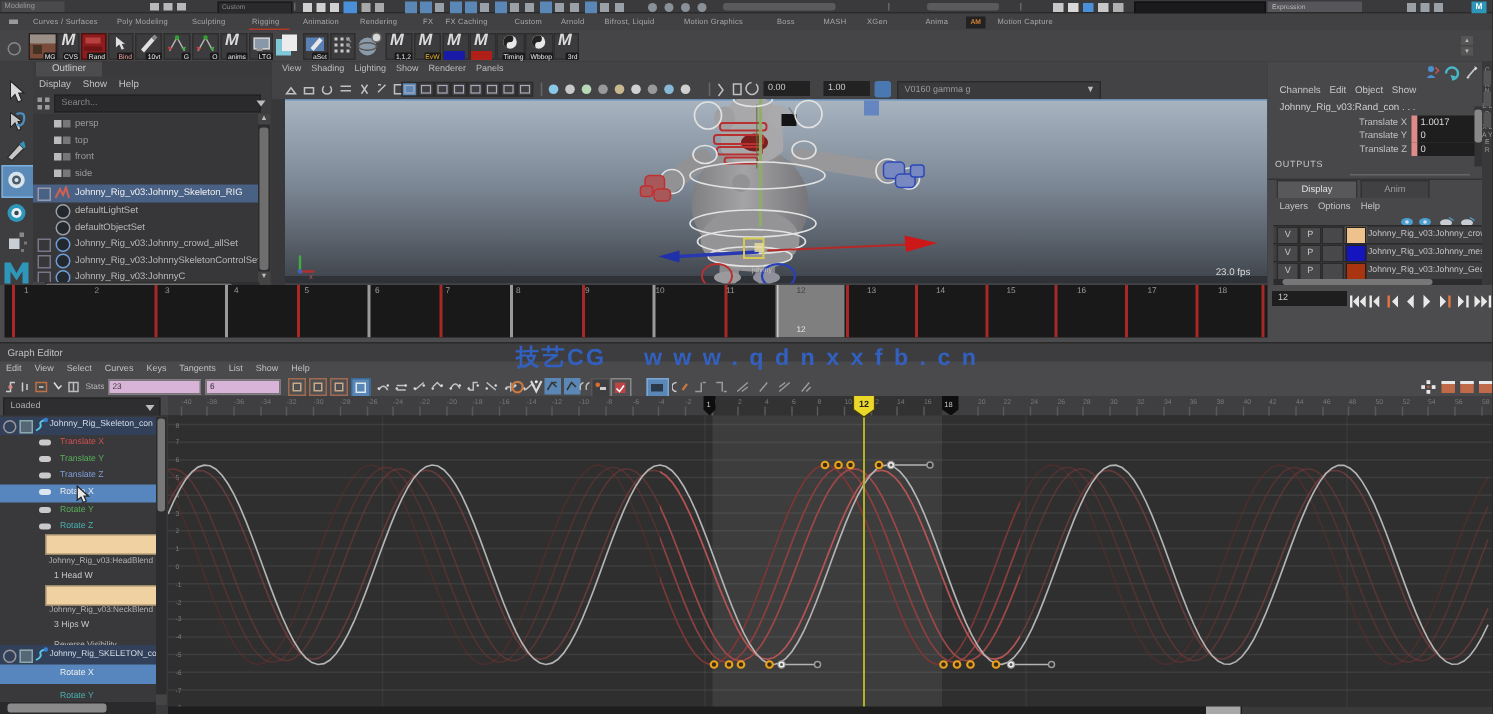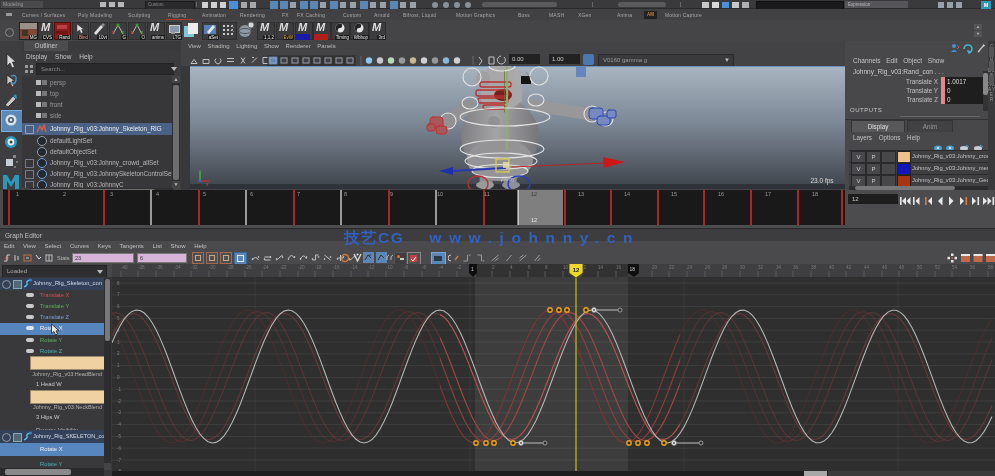--- a/index.html
+++ b/index.html
@@ -975,13 +975,13 @@
       <circle cx="674" cy="443" r="1" fill="#555"></circle>
       <circle cx="620" cy="310" r="2" fill="#2d2d2d" stroke="#9a9a9a" stroke-width="1"></circle>
       <circle cx="545" cy="443" r="2" fill="#2d2d2d" stroke="#9a9a9a" stroke-width="1"></circle>
       <circle cx="701" cy="443" r="2" fill="#2d2d2d" stroke="#9a9a9a" stroke-width="1"></circle>
       <rect x="112" y="471" width="883" height="5" fill="#1e1e1e"></rect>
       <rect x="828" y="471" width="167" height="5" fill="#3a3a3a"></rect>
       <rect x="804" y="471" width="23" height="5" fill="#a8a8a8"></rect>
     </svg>
   </div>
 
-<div class="a" style="left:344px;top:228px;color:#3262c6;font-size:15.5px;font-weight:bold;letter-spacing:1.5px;z-index:50;opacity:0.95">技艺CG<span style="letter-spacing:7.6px;margin-left:25px">www.johnny.cn</span></div>
+<div class="a" style="left:344px;top:228px;color:#3262c6;font-size:15.5px;font-weight:bold;letter-spacing:1.5px;z-index:50;opacity:0.95">技艺CG<span style="letter-spacing:7.6px;margin-left:25px">www.qdnxxfb.cn</span></div>
 
 </body></html>

